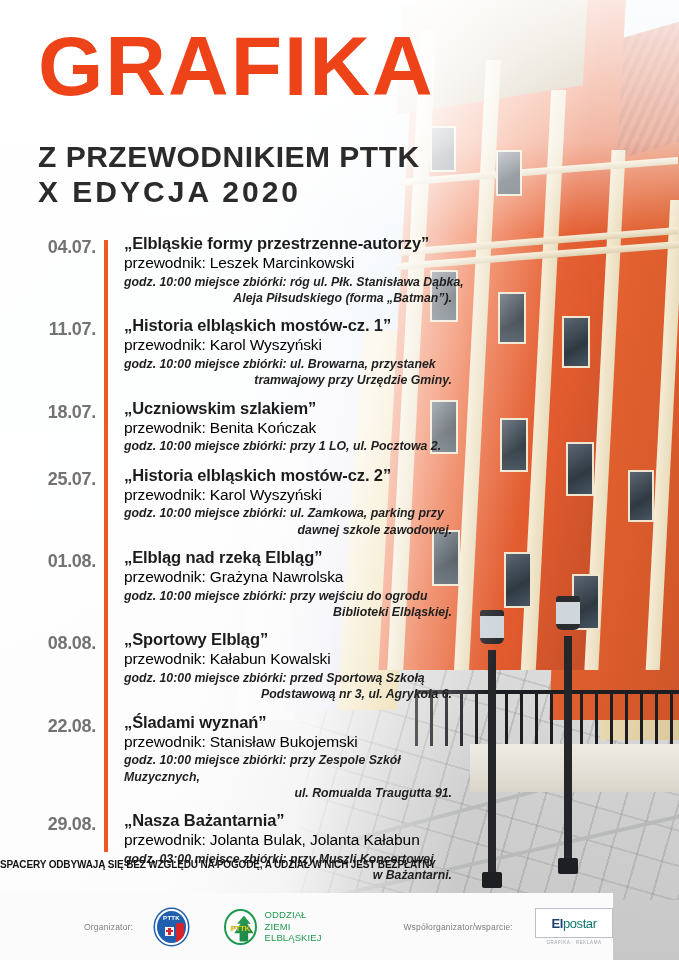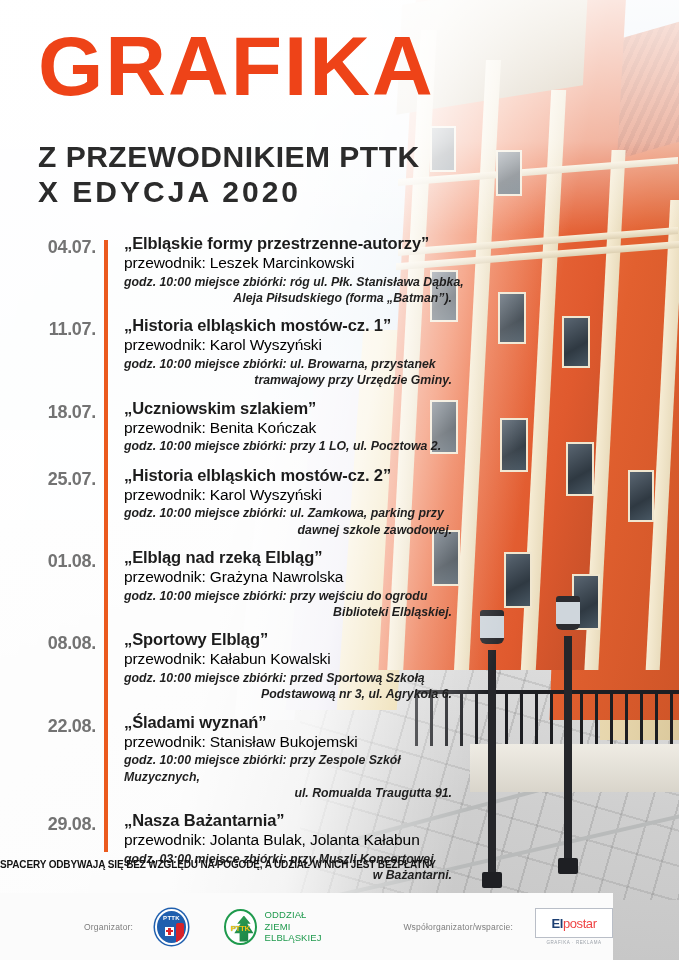--- a/index.html
+++ b/index.html
@@ -231,21 +231,21 @@
     font-size:8px; font-weight:bold; color:#f5c518; letter-spacing:-.3px;
     text-shadow:0 0 1px #1a7a40;
   }
   .green-name { font-size:9.5px; font-weight:normal; color:#1f9a4d; line-height:1.25; letter-spacing:.1px; }
 
   .elpostar {
     width:78px; height:30px; border:1px solid #b9bec7; background:#ffffff;
     display:flex; align-items:center; justify-content:center;
     font-size:13px; font-weight:bold; color:#1c3f73; letter-spacing:-.4px;
   }
-  .elpostar .thin { font-weight:normal; color:#ef4444; }
+  .elpostar .thin { font-weight:normal; color:#0f766e; }
   .elp-sub { font-size:4.5px; color:#9aa0a8; letter-spacing:.6px; text-align:center; margin-top:2px; }
 </style>
 </head>
 <body>
 
 <div class="poster">
 
   <div class="photo">
     <div class="sky"></div>
     <div class="ground"></div>

